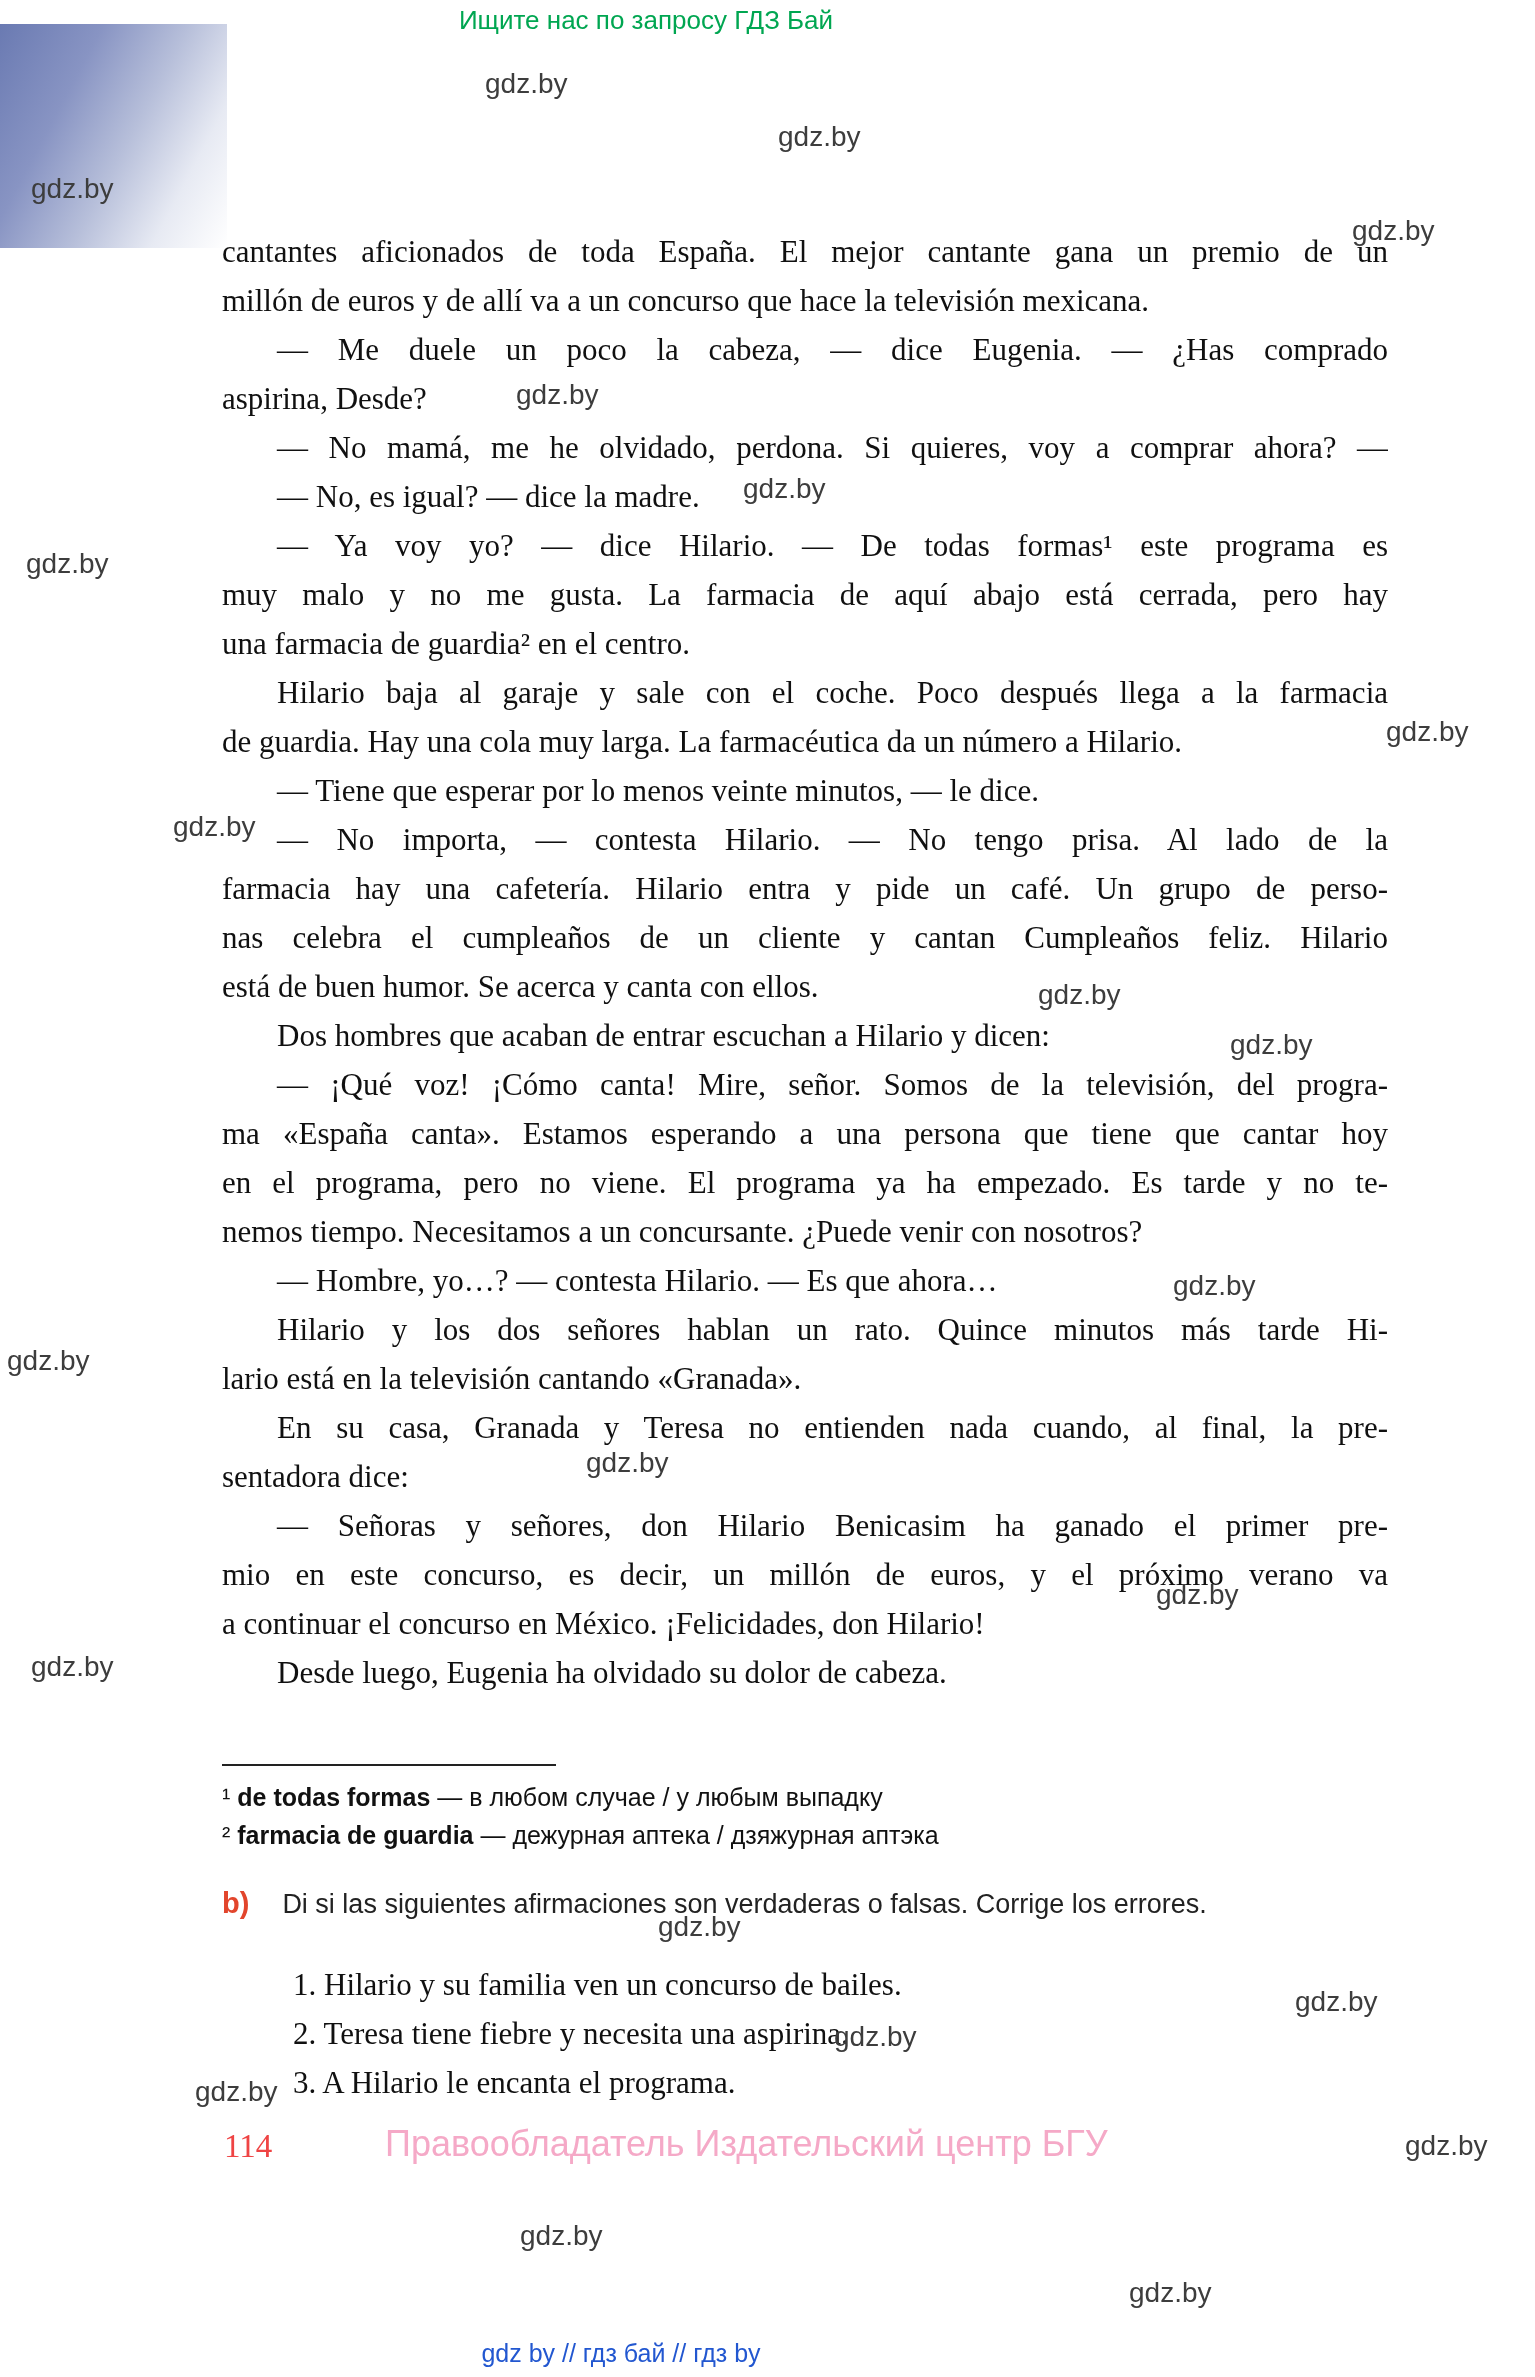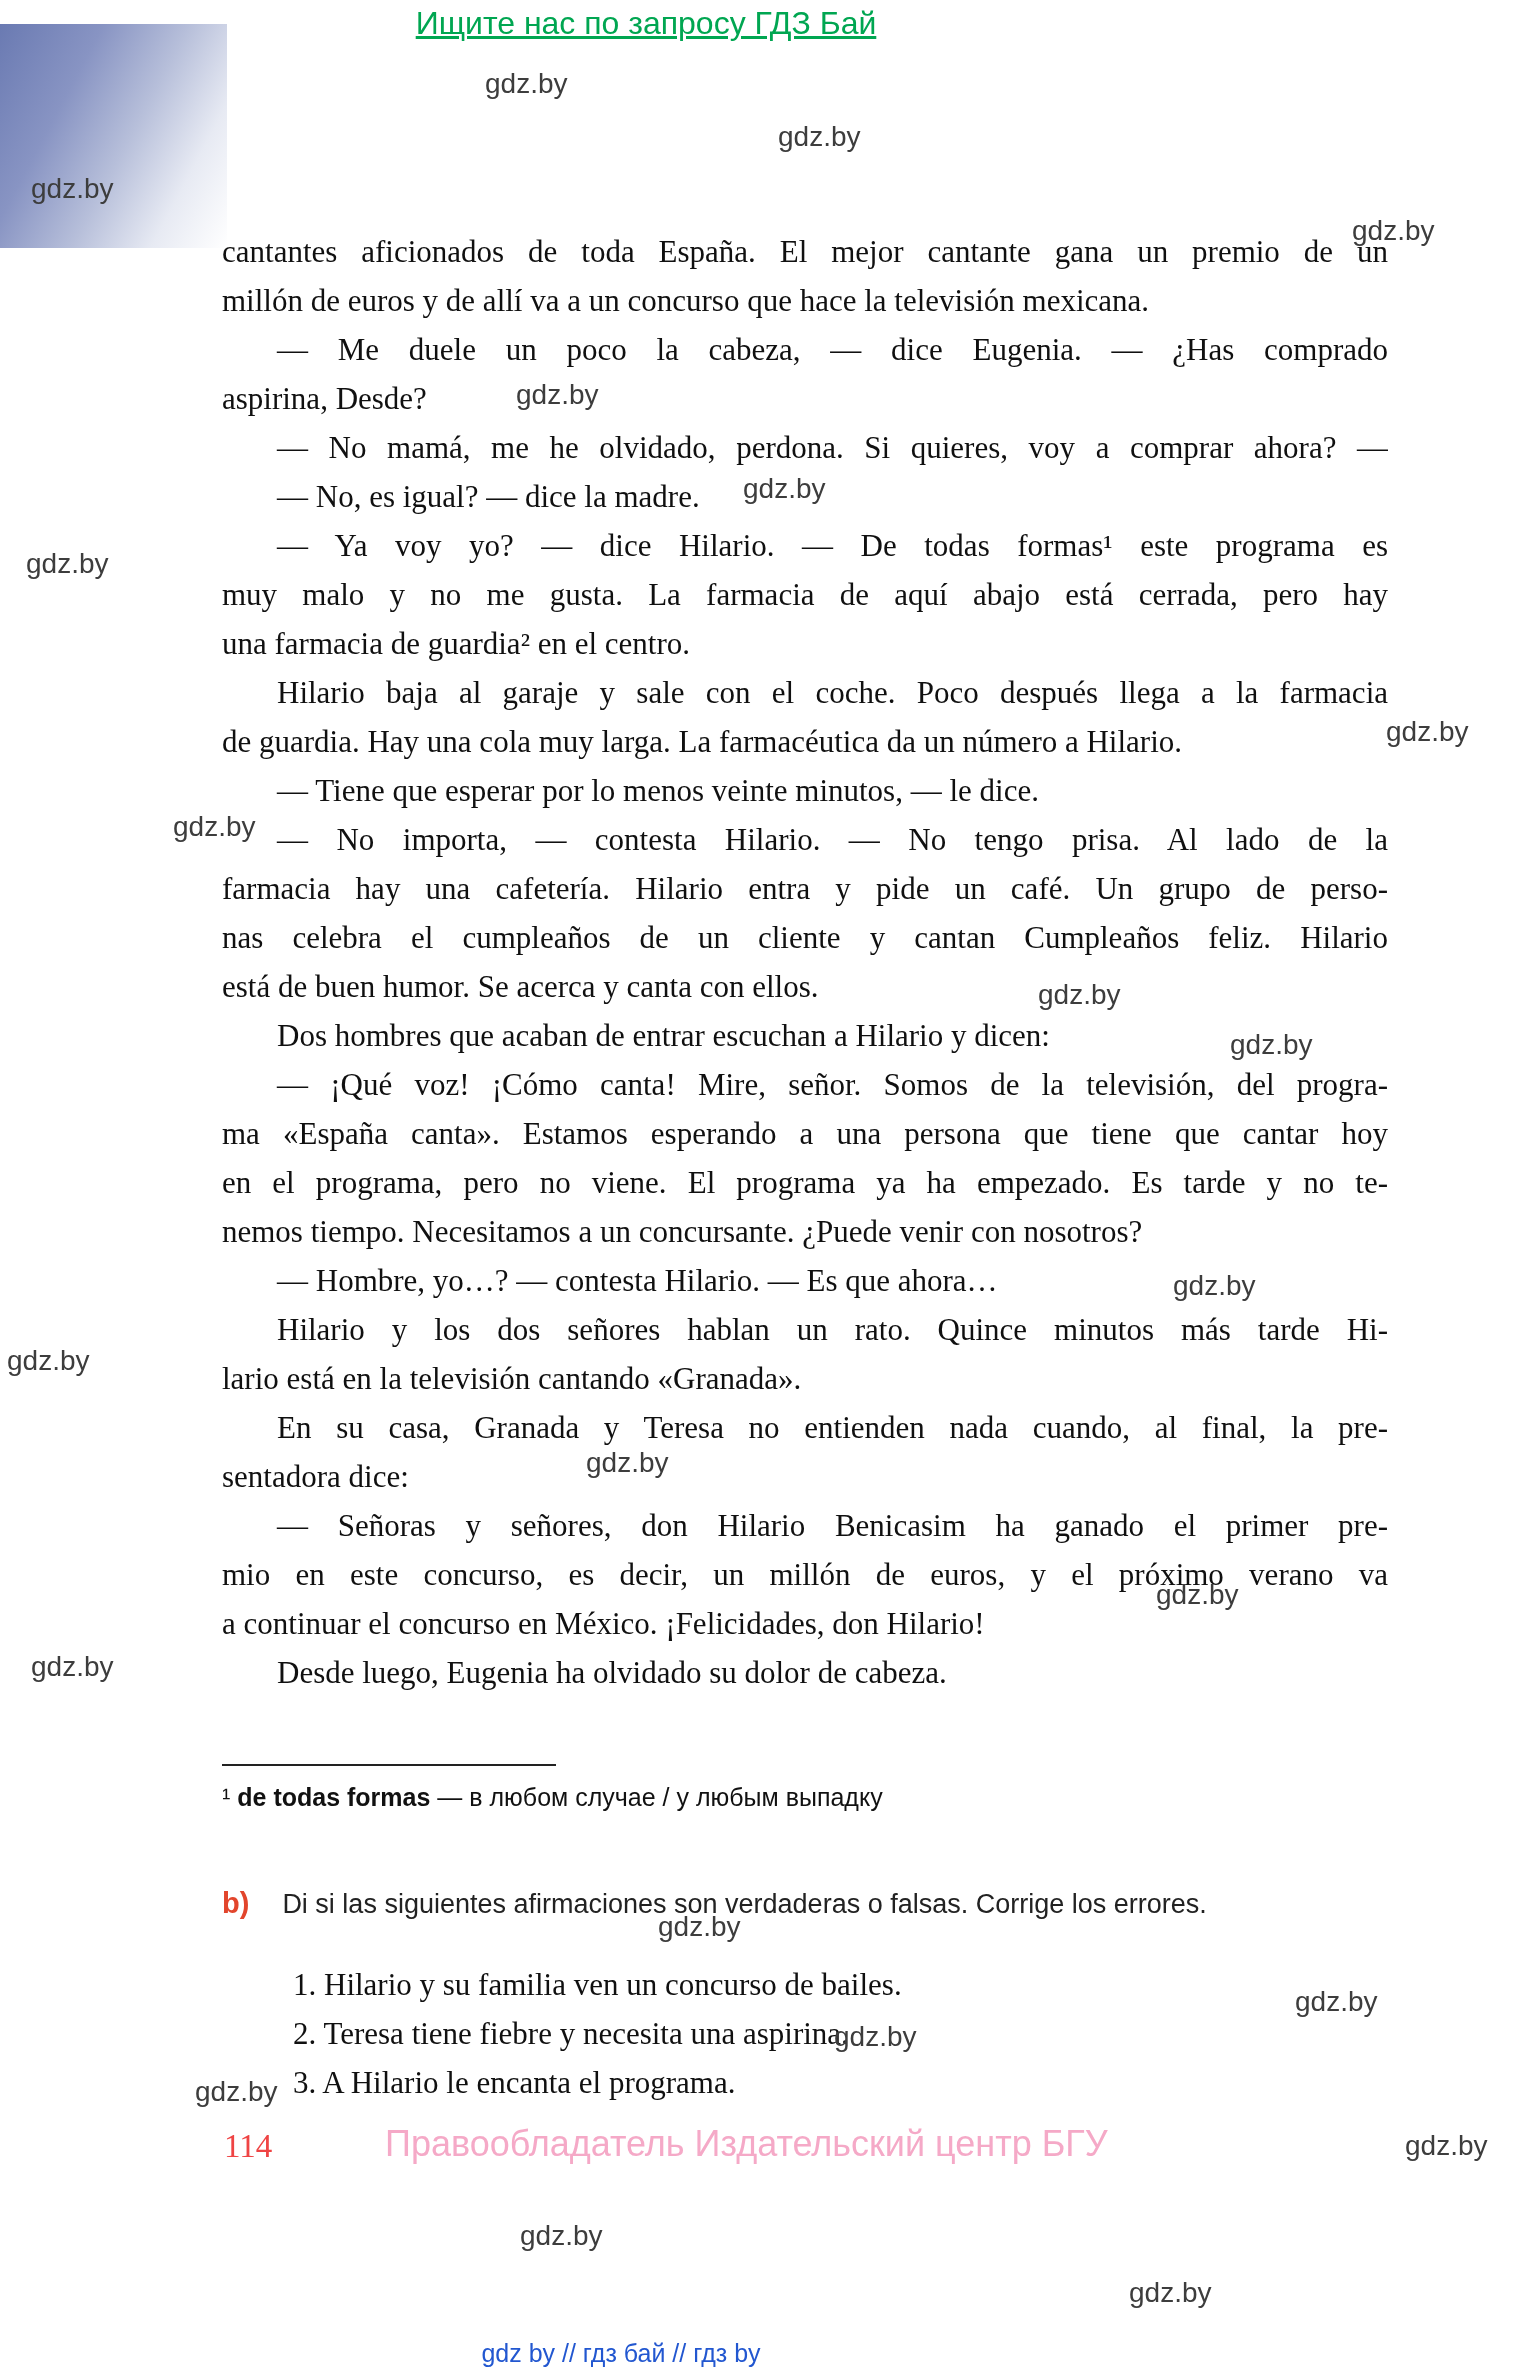--- a/index.html
+++ b/index.html
@@ -3,21 +3,21 @@
 <meta charset="utf-8">
 <style>
   html,body{margin:0;padding:0;background:#e8e8e8;}
   .page{position:relative;width:1535px;height:2377px;background:#ffffff;overflow:hidden;
         font-family:"Liberation Sans",sans-serif;margin:0 auto;}
 
   .blue-corner{position:absolute;left:0;top:24px;width:227px;height:224px;
         background:linear-gradient(118deg,#6a7ab2 0%,#8894c3 30%,#b7bfda 55%,#e7eaf3 78%,#ffffff 100%);}
 
   .header-note{position:absolute;top:5.2px;left:386px;width:520px;text-align:center;
-        color:#00a651;font-size:32px;white-space:nowrap;text-decoration:underline;}
+        color:#00a651;font-size:26px;white-space:nowrap;}
 
   .wm{position:absolute;color:#3d3d3d;font-size:28px;white-space:nowrap;z-index:5;}
 
   .story{position:absolute;left:222px;top:227px;width:1166px;
         font-family:"Liberation Serif",serif;font-size:31px;line-height:49px;color:#101010;}
   .line{height:49px;overflow:hidden;text-align:justify;text-align-last:justify;}
   .line.last{text-align-last:left;}
   .line.indent{text-indent:55px;}
 
   .footnotes{position:absolute;left:222px;top:1764px;width:1166px;font-size:25px;color:#111;}
@@ -103,20 +103,21 @@
       <div class="line indent">— Señoras y señores, don Hilario Benicasim ha ganado el primer pre-</div>
       <div class="line">mio en este concurso, es decir, un millón de euros, y el próximo verano va</div>
       <div class="line last">a continuar el concurso en México. ¡Felicidades, don Hilario!</div>
       <div class="line indent last">Desde luego, Eugenia ha olvidado su dolor de cabeza.</div>
     </div>
 
   <div class="footnotes">
     <div class="fn-rule"></div>
     <div>
         <div class="fn"><span>¹ </span><b>de todas formas</b><span> — в любом случае / у любым выпадку</span></div>
+        <div class="fn"><span>² </span><b>farmacia de guardia</b><span> — дежурная аптека / дзяжурная аптэка</span></div>
       </div>
   </div>
 
   <div class="exercise">
     <span class="ex-label">b)</span><span class="ex-instruction">Di si las siguientes afirmaciones son verdaderas o falsas. Corrige los errores.</span>
   </div>
 
   <div class="statements">
       <div class="stmt">1. Hilario y su familia ven un concurso de bailes.</div>
       <div class="stmt">2. Teresa tiene fiebre y necesita una aspirina.</div>

